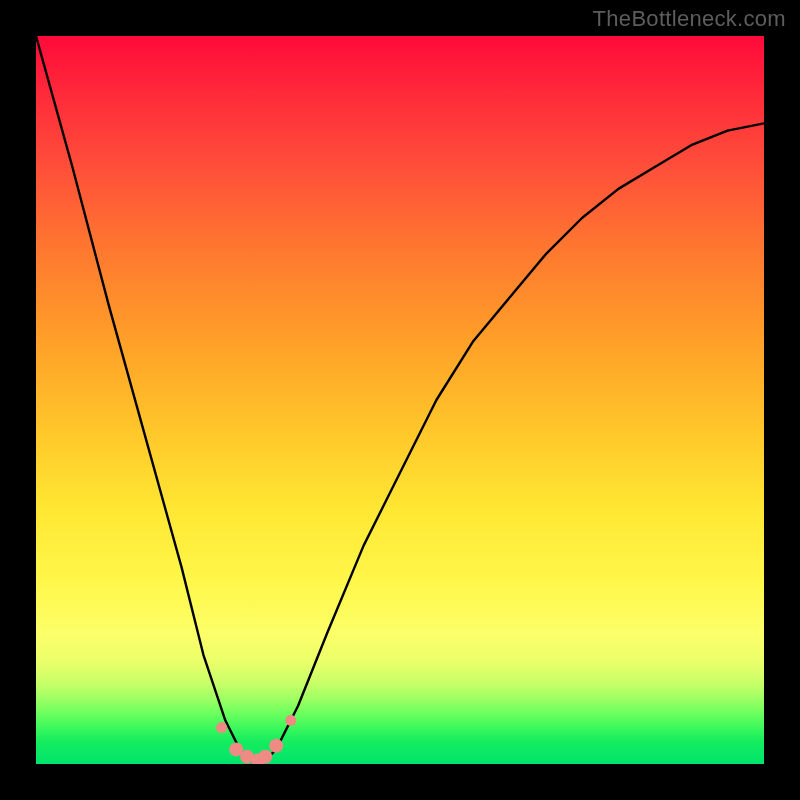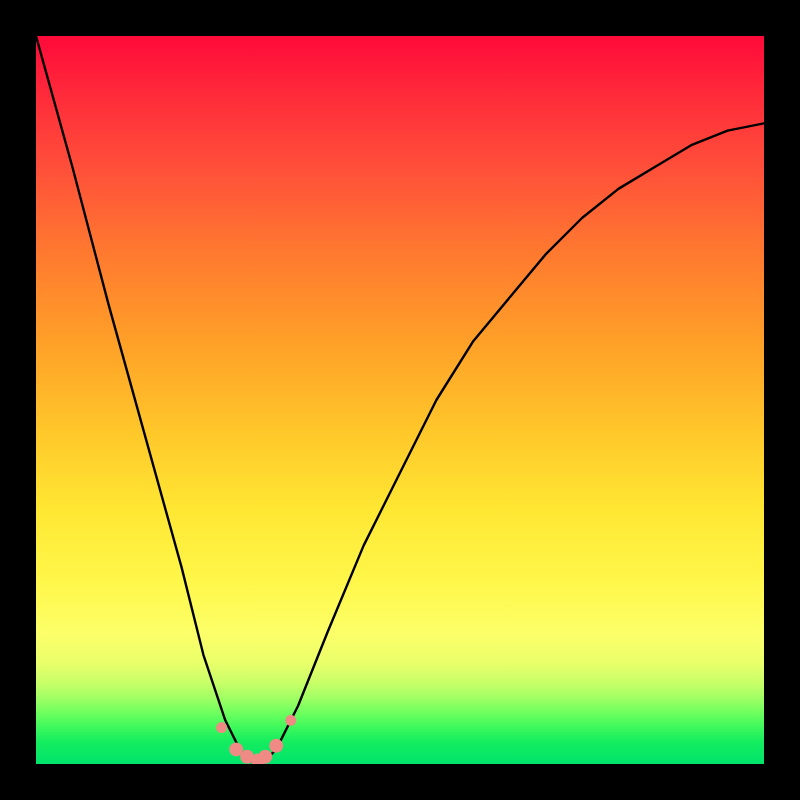--- a/index.html
+++ b/index.html
@@ -63,20 +63,21 @@
     height: 728px;
     z-index: 10;
     pointer-events: none;
   }
 </style>
 </head>
 <body>
 
 <div class="frame">
 
+  <div class="watermark">TheBottleneck.com</div>
 
   <div class="plot-area"></div>
 
   <svg class="svg-overlay" viewBox="0 0 728 728" preserveAspectRatio="none">
     <path id="curve-path" fill="none" stroke="#000" stroke-width="2.4" stroke-linecap="round" stroke-linejoin="round" d="M0.0 0.0 L36.4 131.0 L72.8 269.4 L109.2 400.4 L145.6 531.4 L167.4 618.8 L189.3 684.3 L203.8 713.4 L218.4 728.0 L225.7 728.0 L240.2 713.4 L262.1 669.8 L291.2 597.0 L327.6 509.6 L364.0 436.8 L400.4 364.0 L436.8 305.8 L473.2 262.1 L509.6 218.4 L546.0 182.0 L582.4 152.9 L618.8 131.0 L655.2 109.2 L691.6 94.6 L728.0 87.4"></path>
     <g id="marker-group">
         <circle cx="185.6" cy="691.6" r="5.5" fill="#f08a84"></circle>
         <circle cx="200.2" cy="713.4" r="7" fill="#f08a84"></circle>
         <circle cx="211.1" cy="720.7" r="7" fill="#f08a84"></circle>
         <circle cx="222.0" cy="724.4" r="7" fill="#f08a84"></circle>

